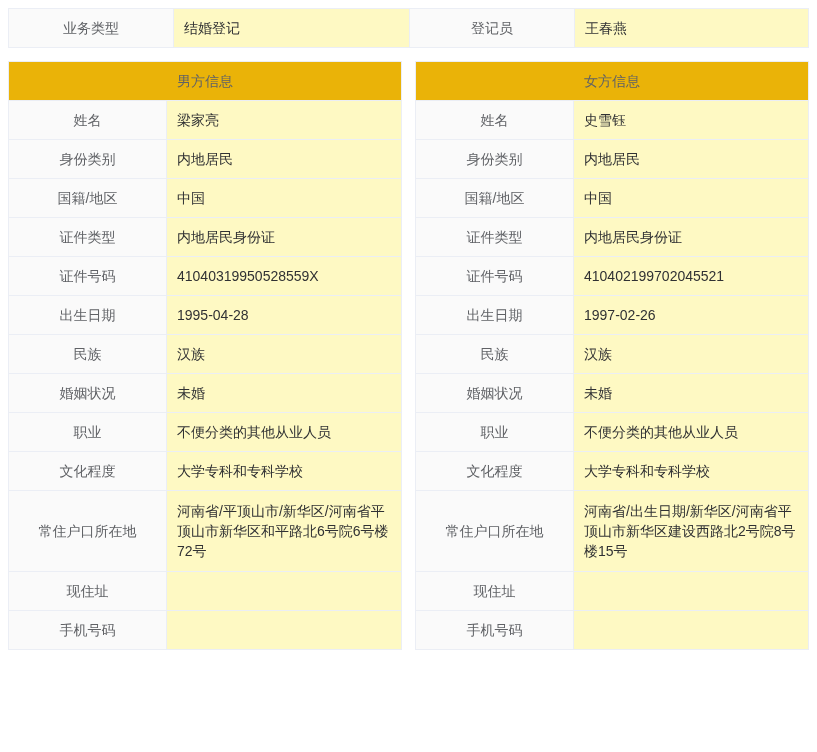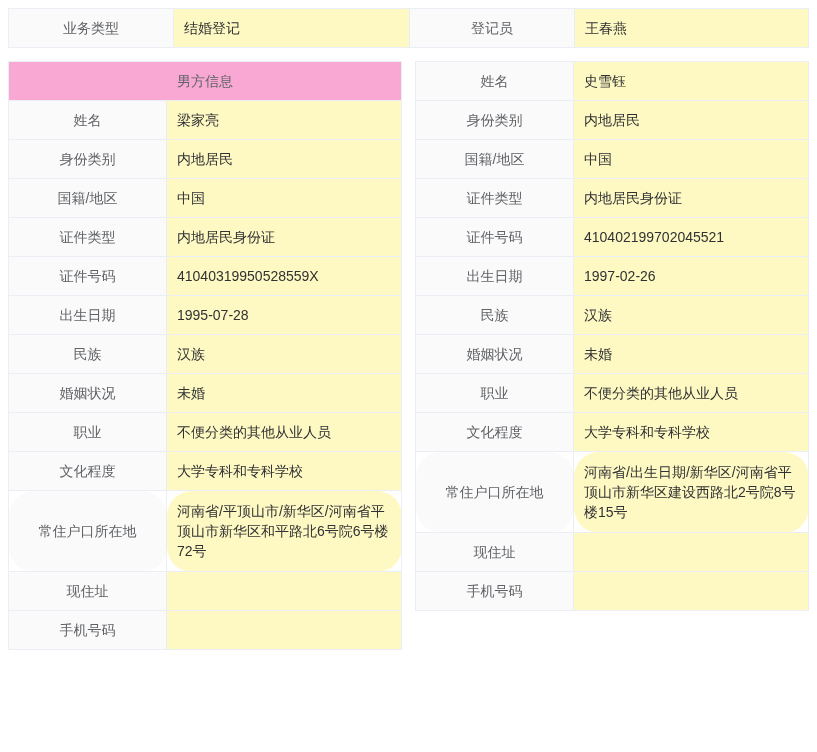--- a/index.html
+++ b/index.html
@@ -51,27 +51,27 @@
   
   .panels {
     display: flex;
     gap: 13px;
   }
   .panel {
     flex: 1 1 0;
     min-width: 0;
   }
   .panel-head td {
-    background: #f9a8d4;
+    background: #eab308;
     text-align: center;
     color: #606266;
     font-size: 14px;
     padding: 11px 10px;
   }
-  .tall td { height: 62px; border-radius: 25px; }
+  .tall td { height: 62px; }
   .empty-val { }
 </style>
 </head>
 <body>
 
 <div class="page">
 
   <div class="top-wrap">
     <table class="grid top-table">
       <colgroup>
@@ -118,21 +118,21 @@
           <tr>
             <td class="lbl">证件类型</td>
             <td class="val">内地居民身份证</td>
           </tr>
           <tr>
             <td class="lbl">证件号码</td>
             <td class="val">41040319950528559X</td>
           </tr>
           <tr>
             <td class="lbl">出生日期</td>
-            <td class="val">1995-07-28</td>
+            <td class="val">1995-04-28</td>
           </tr>
           <tr>
             <td class="lbl">民族</td>
             <td class="val">汉族</td>
           </tr>
           <tr>
             <td class="lbl">婚姻状况</td>
             <td class="val">未婚</td>
           </tr>
           <tr>
@@ -159,20 +159,23 @@
       </table>
     </div>
 
     <div class="panel">
       <table class="grid">
         <colgroup>
           <col style="width:158px">
           <col>
         </colgroup>
         <tbody>
+          <tr class="panel-head">
+            <td colspan="2">女方信息</td>
+          </tr>
           <tr>
             <td class="lbl">姓名</td>
             <td class="val">史雪钰</td>
           </tr>
           <tr>
             <td class="lbl">身份类别</td>
             <td class="val">内地居民</td>
           </tr>
           <tr>
             <td class="lbl">国籍/地区</td>

